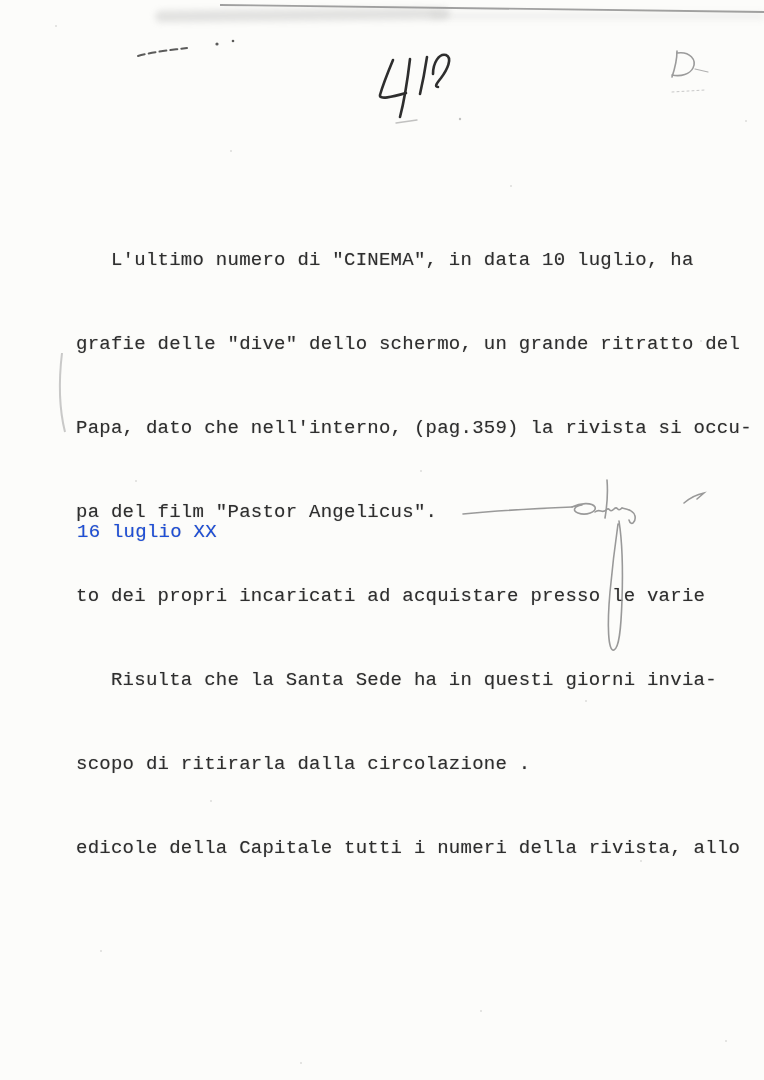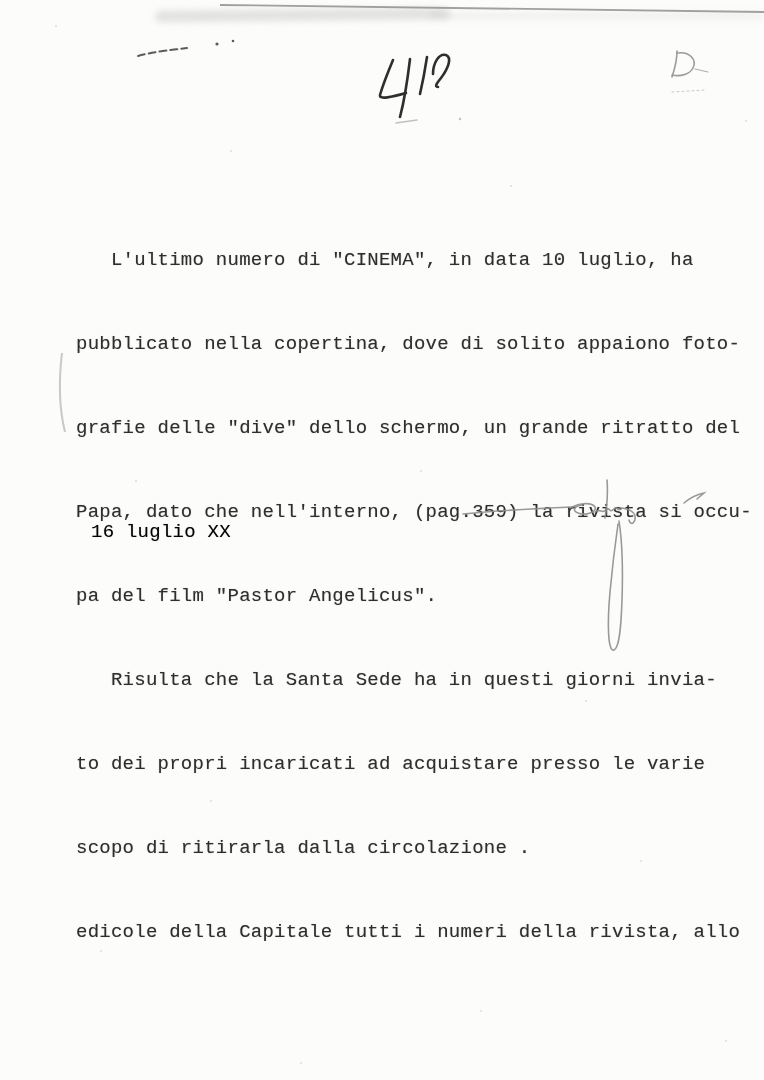--- a/index.html
+++ b/index.html
@@ -28,46 +28,45 @@
   }
   
   .typeblock {
     position: absolute; left: 76px; top: 190px;
     font-size: 19px; line-height: 28px; letter-spacing: .25px;
     color: #2e2e2e; white-space: pre;
     text-shadow: 0 0 1px rgba(46,46,46,.38);
   }
   .tline { height: 28px; }
   .dateline {
-    position: absolute; left: 91px; top: 518px;
+    position: absolute; left: 77px; top: 518px;
     font-size: 19px; line-height: 28px; letter-spacing: .25px;
-    color: #000000; white-space: pre;
+    color: #1d4ed8; white-space: pre;
     text-shadow: 0 0 1px rgba(46,46,46,.38);
   }
   .speck {
     position: absolute; width: 2px; height: 2px; border-radius: 50%;
     background: #6f6f6f; opacity: .22;
   }
 </style>
 </head>
 <body>
 
 <div class="page">
 
   <div class="scan-smudge-1"></div>
   <div class="scan-smudge-2"></div>
 
   <div class="typeblock">
     <div class="tline">   L'ultimo numero di "CINEMA", in data 10 luglio, ha</div>
-    <div class="tline">pubblicato nella copertina, dove di solito appaiono foto-</div>
     <div class="tline">grafie delle "dive" dello schermo, un grande ritratto del</div>
     <div class="tline">Papa, dato che nell'interno, (pag.359) la rivista si occu-</div>
     <div class="tline">pa del film "Pastor Angelicus".</div>
+    <div class="tline">to dei propri incaricati ad acquistare presso le varie</div>
     <div class="tline">   Risulta che la Santa Sede ha in questi giorni invia-</div>
-    <div class="tline">to dei propri incaricati ad acquistare presso le varie</div>
     <div class="tline">scopo di ritirarla dalla circolazione .</div>
     <div class="tline">edicole della Capitale tutti i numeri della rivista, allo</div>
   </div>
 
   <div class="dateline">16 luglio XX</div>
 
   <svg class="overlay-svg" viewBox="0 0 764 1080">
 
     <g>
       <path d="M220,5 L764,12" stroke="#8a8a8a" stroke-width="1.8" fill="none" opacity="0.8"></path>

